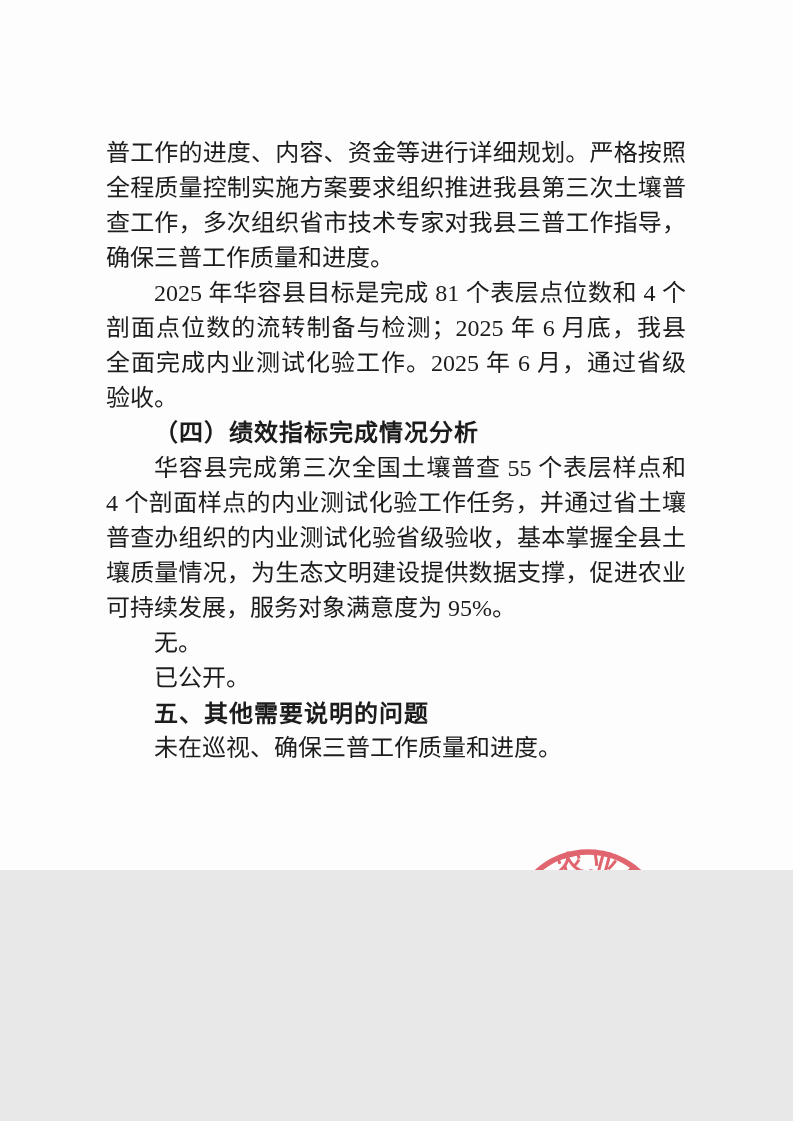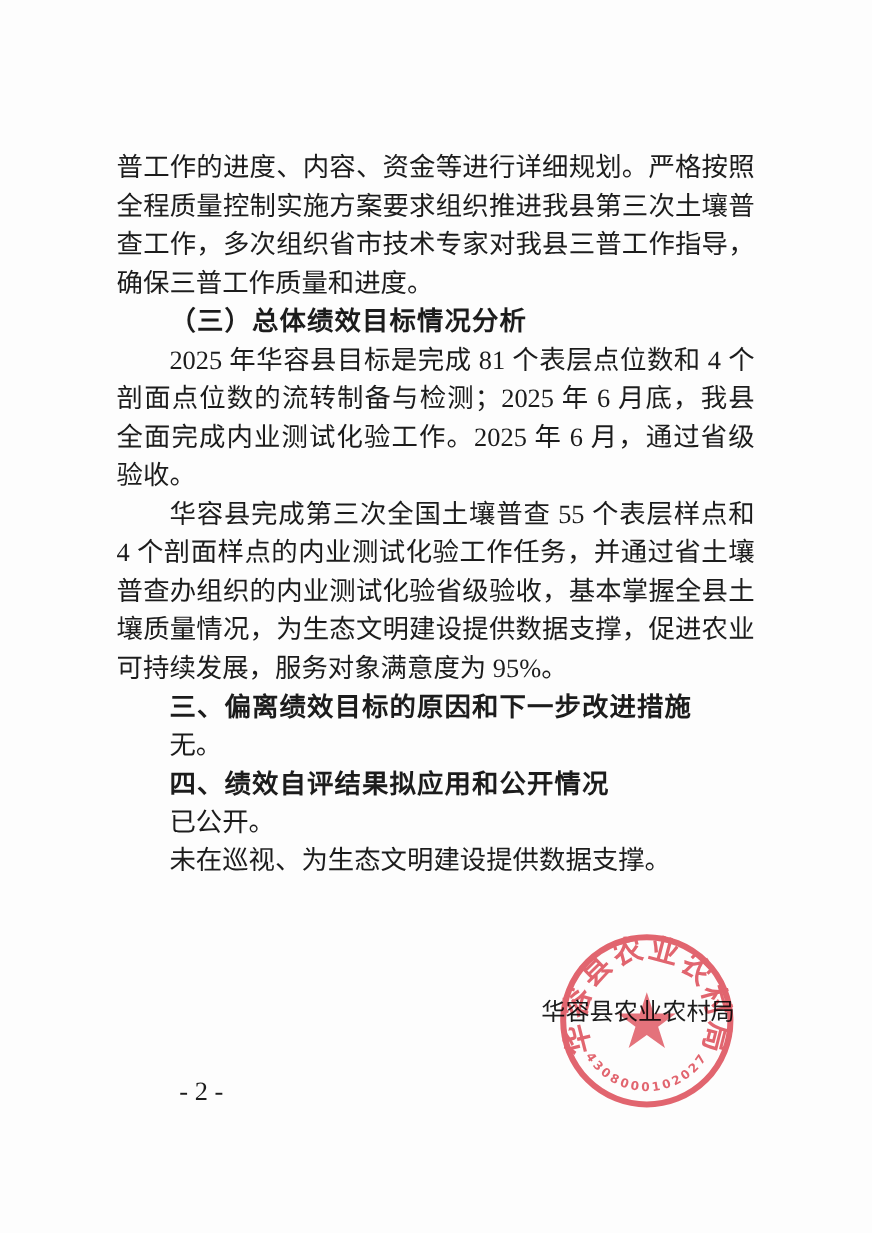--- a/index.html
+++ b/index.html
@@ -3,21 +3,21 @@
 <meta charset="utf-8">
 <style>
   html, body {
     margin: 0;
     padding: 0;
     background: #e8e8e8;
   }
   .page {
     position: relative;
     width: 793px;
-    height: 1121px;
+    height: 870px;
     margin: 0 auto;
     background: #fdfdfd;
     overflow: hidden;
     color: #1c1c1c;
   }
   
   .doc-body {
     position: absolute;
     left: 106px;
     top: 136px;
@@ -109,28 +109,27 @@
     color: #1c1c1c;
   }
 </style>
 </head>
 <body>
 
 <div class="page">
 
   <div class="doc-body">
     <p class="body-text no-indent">普工作的进度、内容、资金等进行详细规划。严格按照全程质量控制实施方案要求组织推进我县第三次土壤普查工作，多次组织省市技术专家对我县三普工作指导，确保三普工作质量和进度。</p>
-    <p class="heading-kai">（三）总体绩效目标情况分析</p>
     <p class="body-text">2025 年华容县目标是完成 81 个表层点位数和 4 个剖面点位数的流转制备与检测；2025 年 6 月底，我县全面完成内业测试化验工作。2025 年 6 月，通过省级验收。</p>
+    <p class="heading-kai">（四）绩效指标完成情况分析</p>
     <p class="body-text">华容县完成第三次全国土壤普查 55 个表层样点和 4 个剖面样点的内业测试化验工作任务，并通过省土壤普查办组织的内业测试化验省级验收，基本掌握全县土壤质量情况，为生态文明建设提供数据支撑，促进农业可持续发展，服务对象满意度为 95%。</p>
-    <p class="heading-hei">三、偏离绩效目标的原因和下一步改进措施</p>
     <p class="body-text">无。</p>
-    <p class="heading-hei">四、绩效自评结果拟应用和公开情况</p>
     <p class="body-text">已公开。</p>
-    <p class="body-text">未在巡视、为生态文明建设提供数据支撑。</p>
+    <p class="heading-hei">五、其他需要说明的问题</p>
+    <p class="body-text">未在巡视、确保三普工作质量和进度。</p>
   </div>
 
   <div class="signature">
     <div>华容县农业农村局</div>
   </div>
 
   <svg class="seal" viewBox="0 0 200 200" xmlns="http://www.w3.org/2000/svg">
     <defs>
       <path id="seal-top-arc" d="M 51.5 128 A 56 56 0 1 1 148.5 128" fill="none"></path>
       <path id="seal-bottom-arc" d="M 44.6 132 A 64 64 0 0 0 155.4 132" fill="none"></path>

